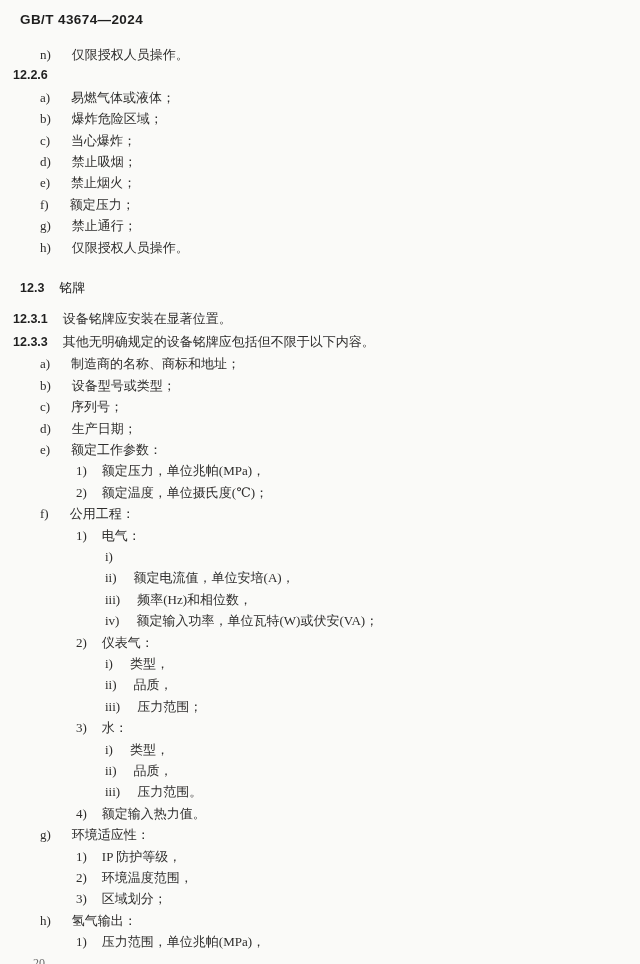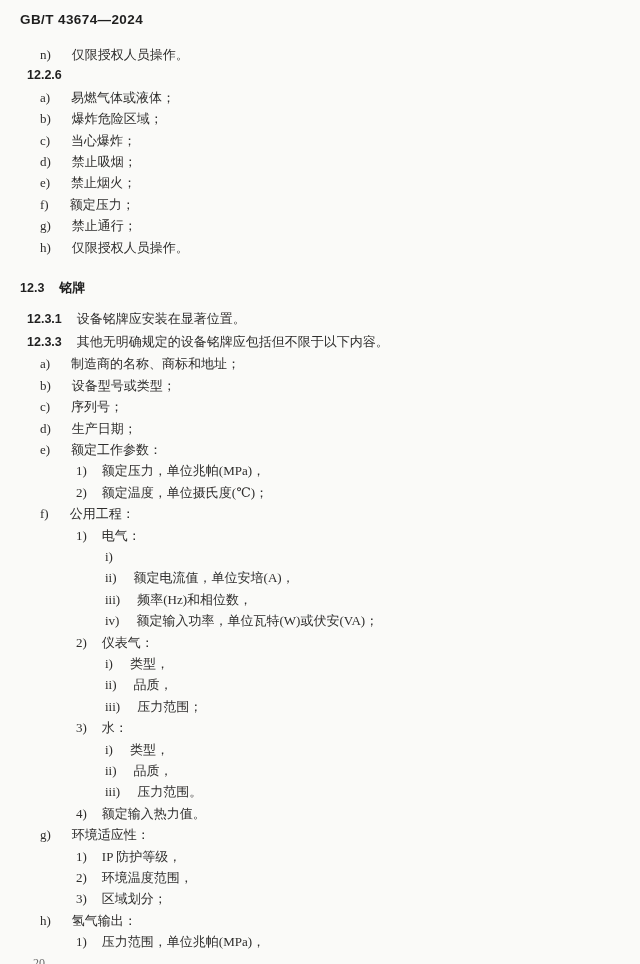--- a/index.html
+++ b/index.html
@@ -42,40 +42,40 @@
     font-size: 13px;
     line-height: 21.4px;
     color: #2e2d2c;
     white-space: pre;
   }
   .line .label { flex: 0 0 auto; }
   .line .text  { flex: 0 1 auto; }
 
   
   .clause .label {
-    margin-left: 27px;
+    margin-left: 13px;
     padding-right: 15px;
     font-family: "Liberation Sans", "DejaVu Sans", sans-serif;
     font-weight: 700;
     font-size: 12.5px;
     color: #1f1f1f;
   }
 
   
   .heading { margin-top: 19px; margin-bottom: 9px; }
   .heading .label {
     margin-left: 20px;
     padding-right: 15px;
     font-family: "Liberation Sans", "DejaVu Sans", sans-serif;
     font-weight: 700;
     font-size: 12.5px;
     color: #1f1f1f;
   }
   .heading .text {
-    font-weight: 700;
+    font-weight: 400;
     color: #1f1f1f;
   }
 
   
   .item .label { margin-left: 40px; padding-right: 21px; }
 
   
   .sub .label { margin-left: 76px; padding-right: 15px; }
 
   

